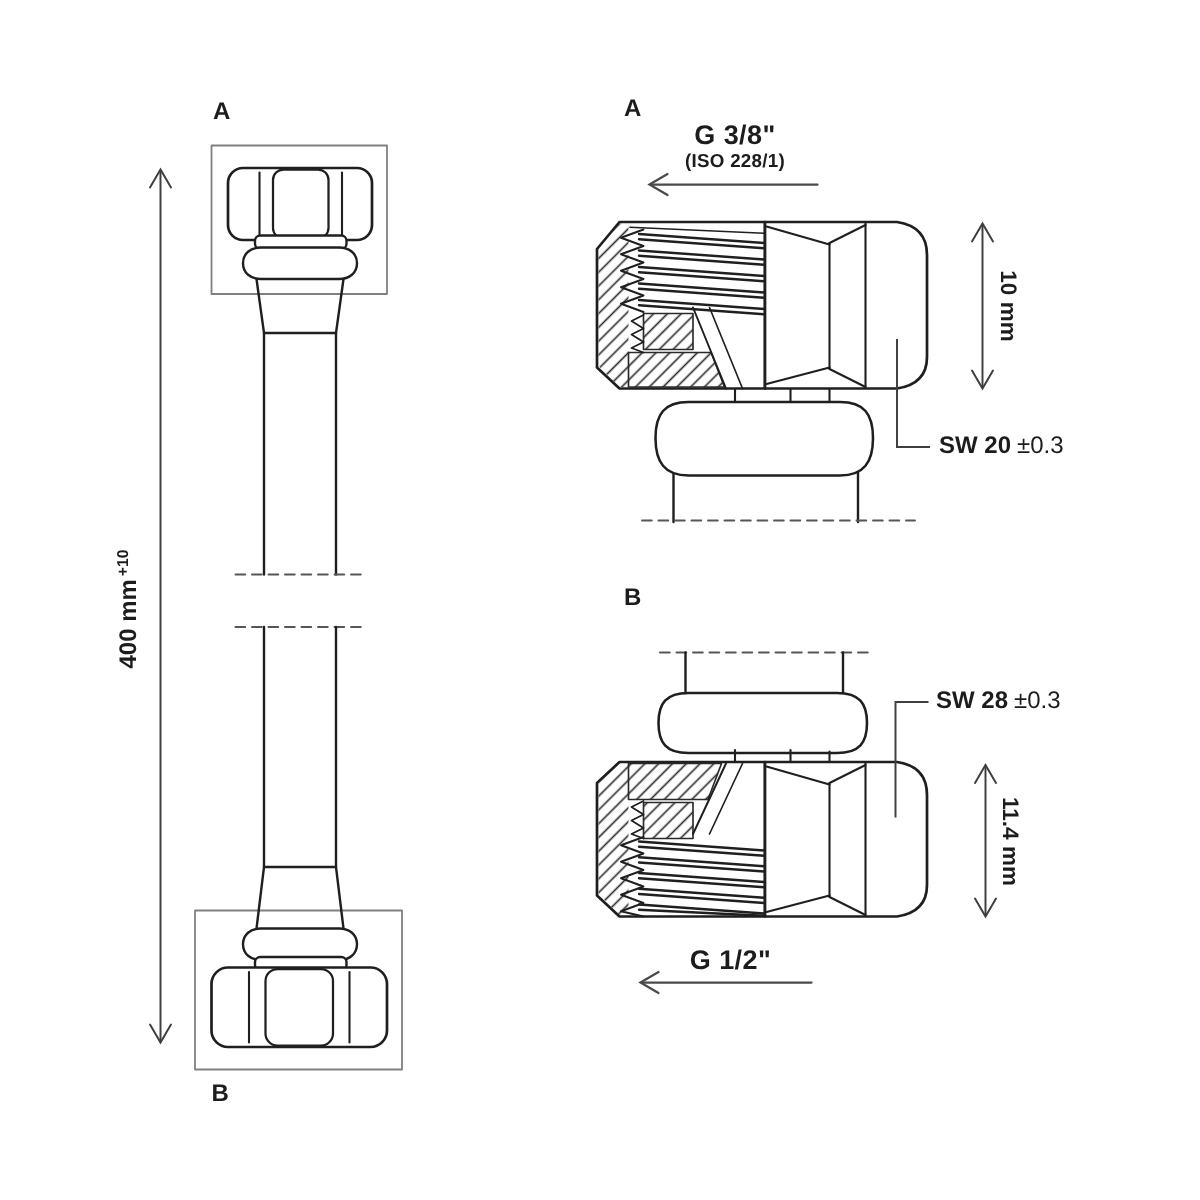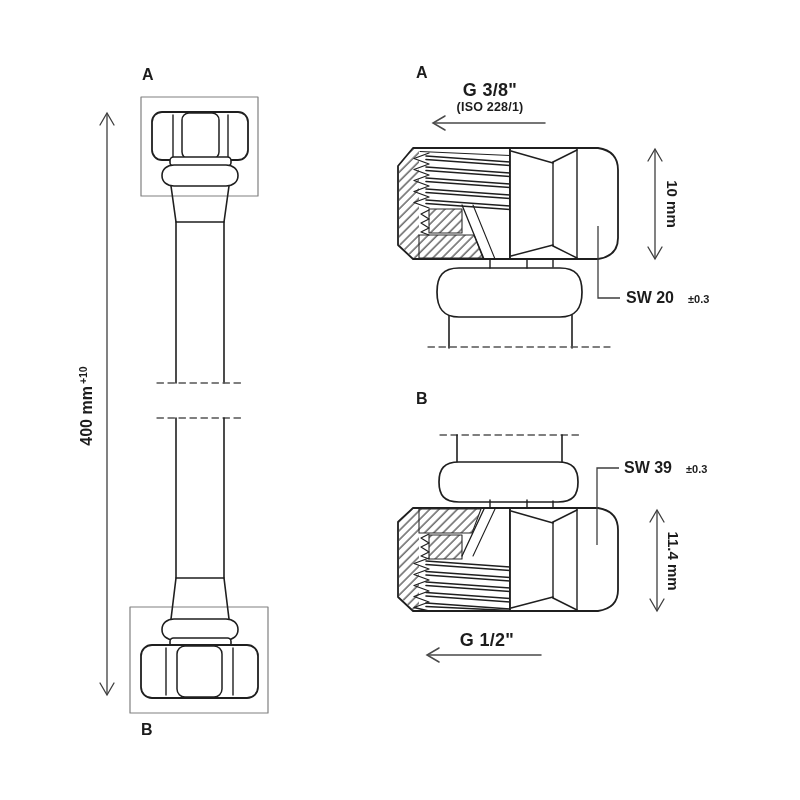--- a/index.html
+++ b/index.html
@@ -7,21 +7,21 @@
           font-family:"Liberation Sans",sans-serif;overflow:hidden;}
   .canvas svg{position:absolute;left:0;top:0;}
   .lbl{position:absolute;color:#1c1c1c;font-weight:bold;white-space:nowrap;}
   .sz16{font-size:16px;}
   .sz18{font-size:18px;letter-spacing:.3px;}
   .sz15{font-size:15px;}
   .sz13{font-size:12.5px;letter-spacing:.2px;}
   .ctr{transform:translate(-50%,0);}
   .rotccw{transform:translate(-50%,-50%) rotate(-90deg);}
   .rotcw{transform:translate(-50%,-50%) rotate(90deg);}
-  .tol{font-size:11px;font-weight:bold;margin-left:14px;}
+  .tol{font-size:16px;font-weight:normal;margin-left:4px;}
   .sup{font-size:10.5px;font-weight:bold;vertical-align:5px;margin-left:2px;}
 </style>
 </head>
 <body>
 
 <div class="canvas">
 
 <svg width="800" height="800" viewBox="0 0 800 800">
   <defs>
     <pattern id="hatch" width="6.5" height="6.5" patternUnits="userSpaceOnUse" patternTransform="rotate(45)">
@@ -195,17 +195,17 @@
 
 <span class="lbl sz16 rotccw" style="left:86px;top:406px;"><span>400 mm</span><span class="sup">+10</span></span>
 
 <span class="lbl sz16" style="left:416px;top:64px;">A</span>
 <span class="lbl sz18 ctr" style="left:490px;top:80px;">G 3/8"</span>
 <span class="lbl sz13 ctr" style="left:490px;top:100px;">(ISO 228/1)</span>
 <span class="lbl sz15 rotcw" style="left:672px;top:204px;">10 mm</span>
 <span class="lbl sz16" style="left:626px;top:289px;"><span>SW 20</span><span class="tol">±0.3</span></span>
 
 <span class="lbl sz16" style="left:416px;top:390px;">B</span>
-<span class="lbl sz16" style="left:624px;top:459px;"><span>SW 39</span><span class="tol">±0.3</span></span>
+<span class="lbl sz16" style="left:624px;top:459px;"><span>SW 28</span><span class="tol">±0.3</span></span>
 <span class="lbl sz15 rotcw" style="left:673px;top:561px;">11.4 mm</span>
 <span class="lbl sz18 ctr" style="left:487px;top:630px;">G 1/2"</span>
 
 </div>
 
 </body></html>

